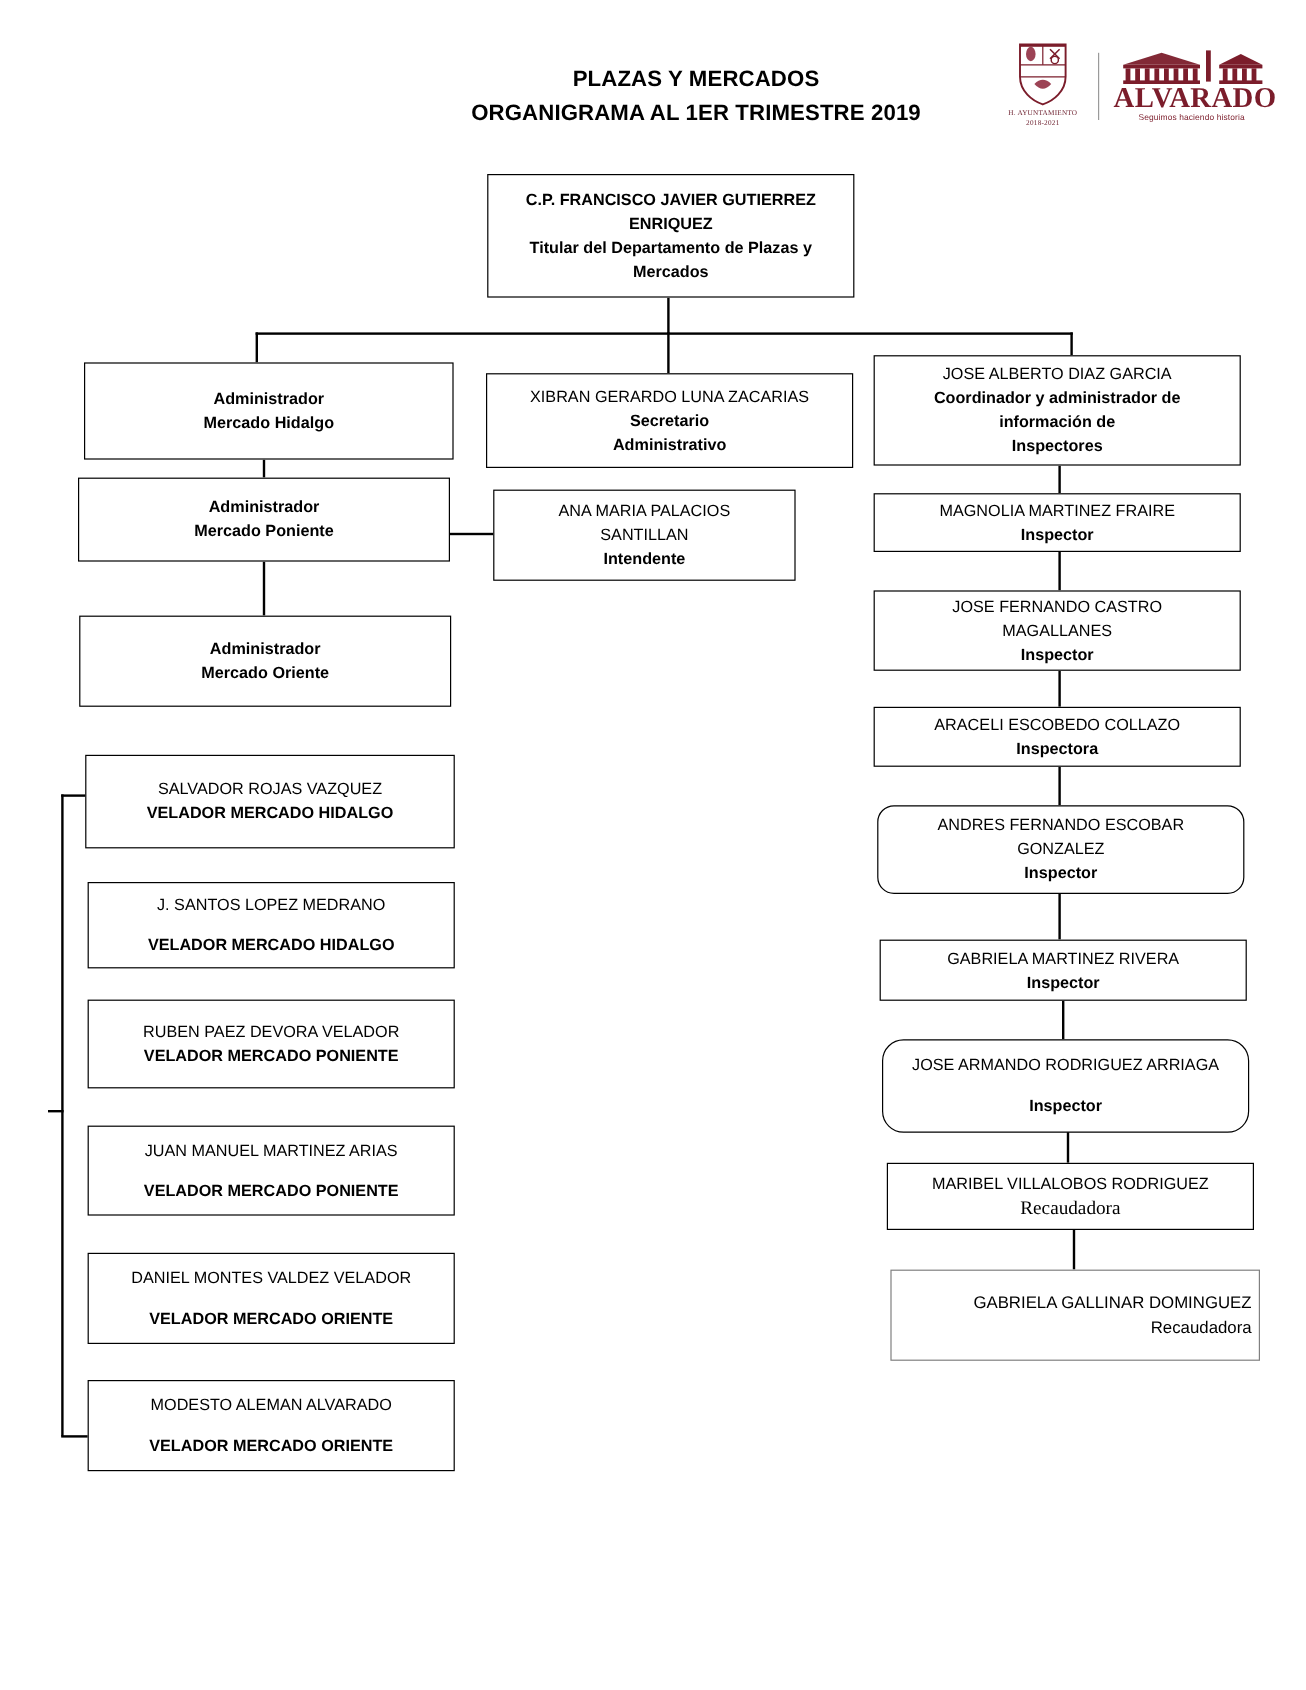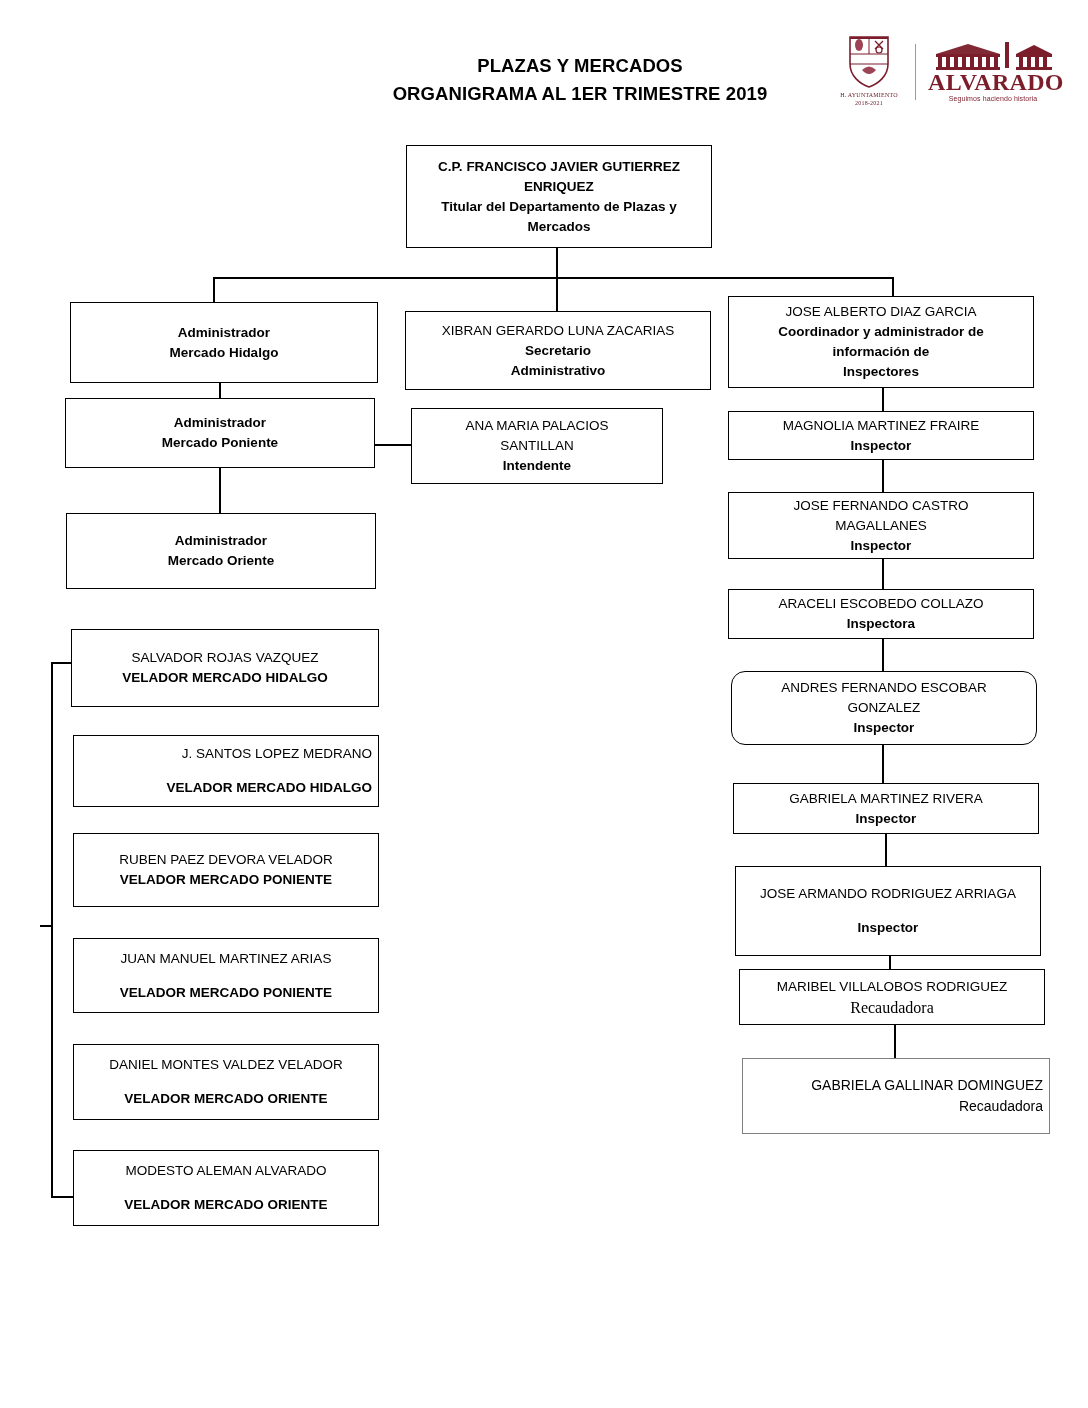--- a/index.html
+++ b/index.html
@@ -282,36 +282,36 @@
       </div>
       <div class="node" style="left: 731px; top: 671px; width: 306px; height: 74px; border-radius: 14px;">
         <span class="ln norm">ANDRES FERNANDO ESCOBAR</span>
         <span class="ln norm">GONZALEZ</span>
         <span class="ln bold">Inspector</span>
       </div>
       <div class="node" style="left: 733px; top: 783px; width: 306px; height: 51px;">
         <span class="ln norm">GABRIELA MARTINEZ RIVERA</span>
         <span class="ln bold">Inspector</span>
       </div>
-      <div class="node" style="left: 735px; top: 866px; width: 306px; height: 90px;">
+      <div class="node" style="left: 735px; top: 866px; width: 306px; height: 78px; border-radius: 18px;">
         <span class="ln norm">JOSE ARMANDO RODRIGUEZ ARRIAGA</span>
         <span class="ln bold gap">Inspector</span>
       </div>
       <div class="node" style="left: 739px; top: 969px; width: 306px; height: 56px;">
         <span class="ln norm">MARIBEL VILLALOBOS RODRIGUEZ</span>
         <span class="ln serif">Recaudadora</span>
       </div>
     </div>
 
   <div id="velador-layer">
       <div class="node" style="left: 71px; top: 629px; width: 308px; height: 78px;">
         <span class="ln norm">SALVADOR ROJAS VAZQUEZ</span>
         <span class="ln bold">VELADOR MERCADO HIDALGO</span>
       </div>
-      <div class="node" style="left: 73px; top: 735px; width: 306px; height: 72px; text-align: right;">
+      <div class="node" style="left: 73px; top: 735px; width: 306px; height: 72px;">
         <span class="ln norm">J. SANTOS LOPEZ MEDRANO</span>
         <span class="ln bold gap">VELADOR MERCADO HIDALGO</span>
       </div>
       <div class="node" style="left: 73px; top: 833px; width: 306px; height: 74px;">
         <span class="ln norm">RUBEN PAEZ DEVORA VELADOR</span>
         <span class="ln bold">VELADOR MERCADO PONIENTE</span>
       </div>
       <div class="node" style="left: 73px; top: 938px; width: 306px; height: 75px;">
         <span class="ln norm">JUAN MANUEL MARTINEZ ARIAS</span>
         <span class="ln bold gap">VELADOR MERCADO PONIENTE</span>

